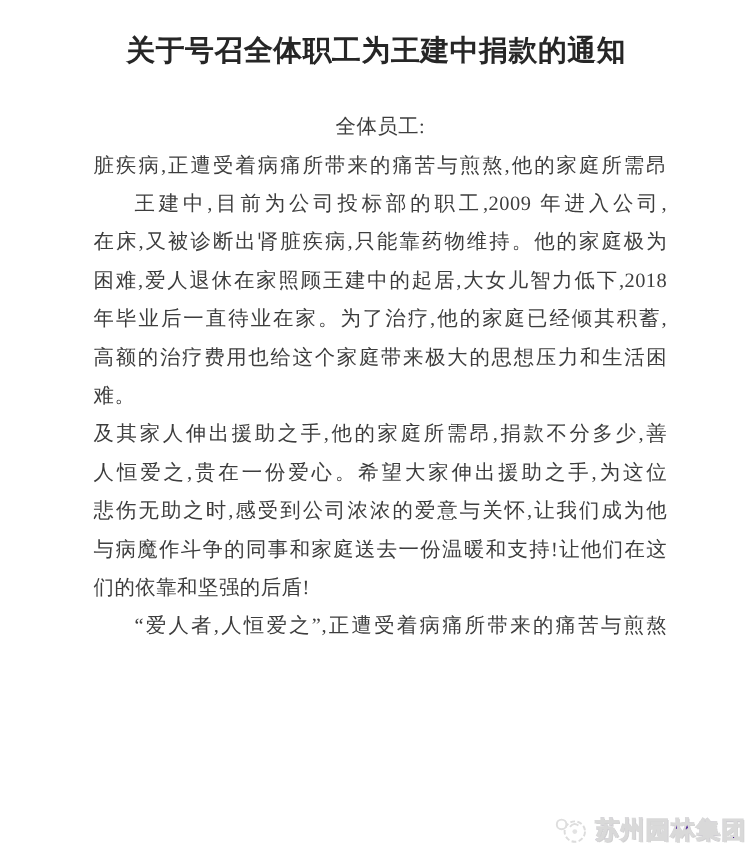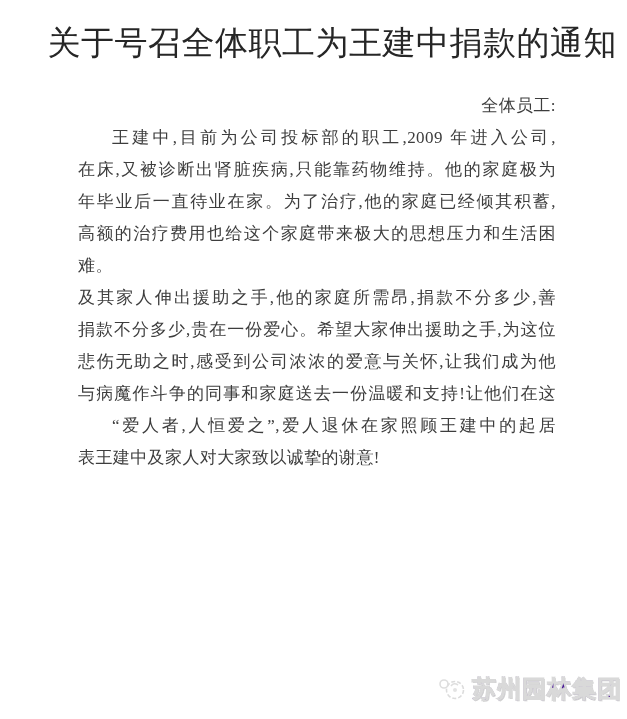--- a/index.html
+++ b/index.html
@@ -10,41 +10,41 @@
   .page {
     position: relative;
     width: 627px;
     height: 719px;
     background: #ffffff;
     overflow: hidden;
     font-family: "Liberation Serif", "DejaVu Serif", serif;
   }
   .title {
     margin: 24px 10px 0 10px;
-    text-align: right;
-    font-size: 33px;
+    text-align: center;
+    font-size: 24px;
     line-height: 38px;
-    font-weight: normal;
+    font-weight: bold;
     color: #262626;
     letter-spacing: 0.5px;
   }
   .body-text {
     margin: 28px 71px 0 78px;
     width: 478px;
     font-size: 17px;
     color: #3d3d3d;
     letter-spacing: 0.4px;
   }
   .row {
     line-height: 32px;
     height: 32px;
     overflow: hidden;
   }
   .salutation {
-    text-align: right;
+    text-align: center;
   }
   .line {
     text-align: justify;
     text-align-last: justify;
   }
   .line.first {
     text-indent: 2em;
   }
   .line.end {
     text-align-last: left;
@@ -58,60 +58,62 @@
     gap: 6px;
     user-select: none;
   }
   .watermark-logo {
     width: 28px;
     height: 24px;
     display: block;
   }
   .watermark-text {
     font-family: "Liberation Sans", "DejaVu Sans", sans-serif;
-    font-size: 24px;
+    font-size: 20px;
     font-weight: bold;
     letter-spacing: 1px;
     color: #4c1d95;
     -webkit-text-stroke: 1px #d9d9d9;
     text-shadow: 1px 1px 0 #cfcfcf;
   }
 </style>
 </head>
 <body>
 
 <div class="page">
 
   <h1 class="title">关于号召全体职工为王建中捐款的通知</h1>
 
   <div class="body-text">
 
     <div class="row salutation">全体员工:</div>
 
     <div>
+      <div class="row line">脏疾病,正遭受着病痛所带来的痛苦与煎熬,他的家庭所需昂</div>
     </div>
 
     <div>
       <div class="row line first">王建中,目前为公司投标部的职工,2009 年进入公司,</div>
       <div class="row line">在床,又被诊断出肾脏疾病,只能靠药物维持。他的家庭极为</div>
+      <div class="row line">困难,爱人退休在家照顾王建中的起居,大女儿智力低下,2018</div>
       <div class="row line">年毕业后一直待业在家。为了治疗,他的家庭已经倾其积蓄,</div>
       <div class="row line">高额的治疗费用也给这个家庭带来极大的思想压力和生活困</div>
       <div class="row line end">难。</div>
     </div>
 
     <div>
       <div class="row line">及其家人伸出援助之手,他的家庭所需昂,捐款不分多少,善</div>
-      <div class="row line">捐款不分多少,贵在一份爱心。希望大家伸出援助之手,为这位</div>
+      <div class="row line">人恒爱之,贵在一份爱心。希望大家伸出援助之手,为这位</div>
       <div class="row line">悲伤无助之时,感受到公司浓浓的爱意与关怀,让我们成为他</div>
       <div class="row line">与病魔作斗争的同事和家庭送去一份温暖和支持!让他们在这</div>
+      <div class="row line end">们的依靠和坚强的后盾!</div>
     </div>
 
     <div>
-      <div class="row line first">“爱人者,人恒爱之”,爱人退休在家照顾王建中的起居</div>
-      <div class="row line end">表王建中及家人对大家致以诚挚的谢意!</div>
+      <div class="row line first">“爱人者,人恒爱之”,正遭受着病痛所带来的痛苦与煎熬</div>
     </div>
 
   </div>
 
   <div class="watermark">
     <span>
       <svg class="watermark-logo" viewBox="0 0 28 24" xmlns="http://www.w3.org/2000/svg">
         <circle cx="17" cy="13" r="8.5" fill="none" stroke="#dcdcdc" stroke-width="1.6" stroke-dasharray="4 2"></circle>
         <circle cx="6" cy="7" r="4" fill="none" stroke="#dedede" stroke-width="1.6"></circle>
         <path d="M13 9 q3 -4 7 -1" fill="none" stroke="#dedede" stroke-width="1.6"></path>

